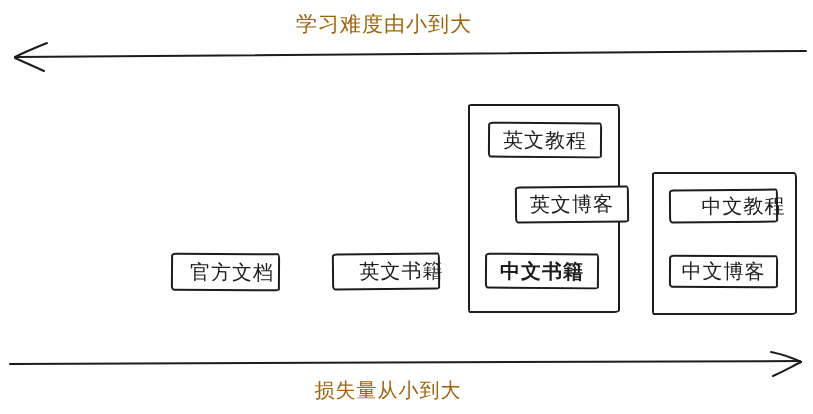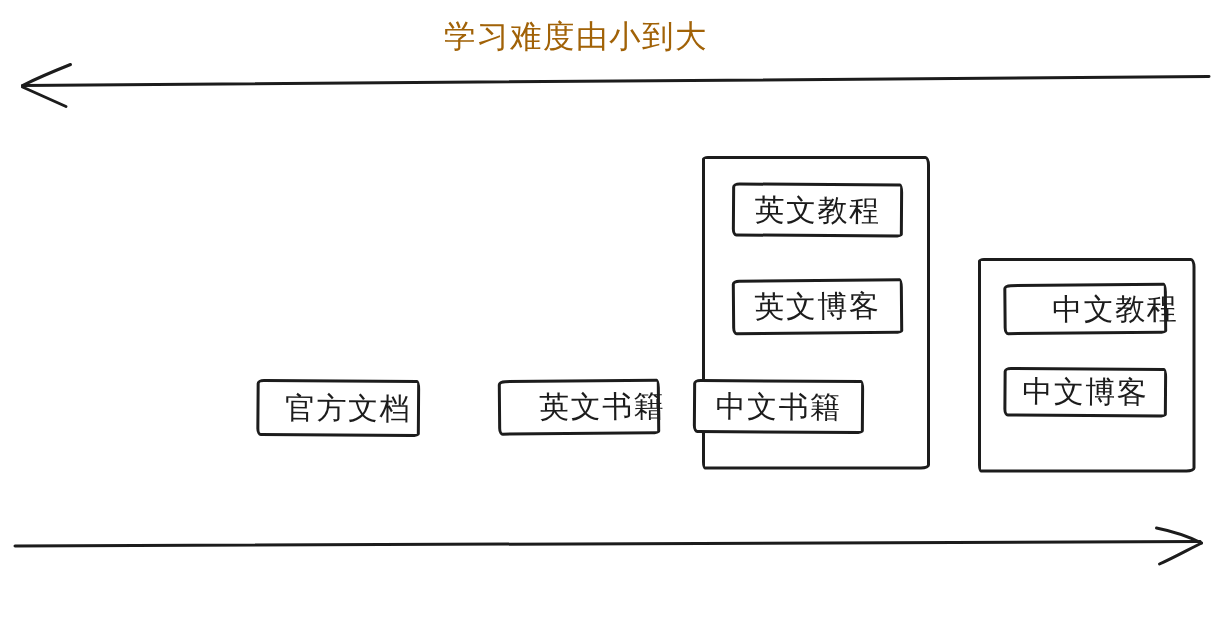--- a/index.html
+++ b/index.html
@@ -71,30 +71,31 @@
 
 
   <div class="box tilt-r" style="left:171px; top:253px; width:109px; height:38px;padding-left:13px;">官方文档</div>
 
   <div class="box tilt-l" style="left:332px; top:253px; width:108px; height:37px;padding-left:31px;">英文书籍</div>
 
   <div class="group-box" style="left:468px; top:104px; width:152px; height:209px;"></div>
 
   <div class="box tilt-r" style="left:488px; top:122px; width:114px; height:36px;">英文教程</div>
 
-  <div class="box tilt-l" style="left:488px; top:186px; width:114px; height:37px;">英文博客</div>
+  <div class="box tilt-l" style="left:515px; top:186px; width:114px; height:37px;">英文博客</div>
 
-  <div class="box tilt-r" style="left:462px; top:253px; width:114px; height:36px;">中文书籍</div>
+  <div class="box tilt-r" style="left:485px; top:253px; width:114px; height:36px;font-weight:bold;">中文书籍</div>
 
   <div class="group-box" style="left:652px; top:172px; width:145px; height:143px;"></div>
 
   <div class="box tilt-l" style="left:669px; top:189px; width:109px; height:34px;padding-left:40px;">中文教程</div>
 
-  <div class="box tilt-r" style="left:669px; top:245px; width:109px; height:33px;">中文博客</div>
+  <div class="box tilt-r" style="left:669px; top:255px; width:109px; height:33px;">中文博客</div>
 
   <svg class="arrow-svg" style="top:330px; width:813px; height:70px;" viewBox="0 0 813 70" aria-hidden="true">
     <path d="M 10 34 L 800 31"></path>
     <path d="M 801 32 C 791 27, 781 24, 771 22"></path>
     <path d="M 801 32 C 791 37, 782 42, 773 46"></path>
   </svg>
 
+  <div class="axis-label" style="left:388px; top:377px; font-size:20px;">损失量从小到大</div>
 
 </div>
 
 </body></html>

